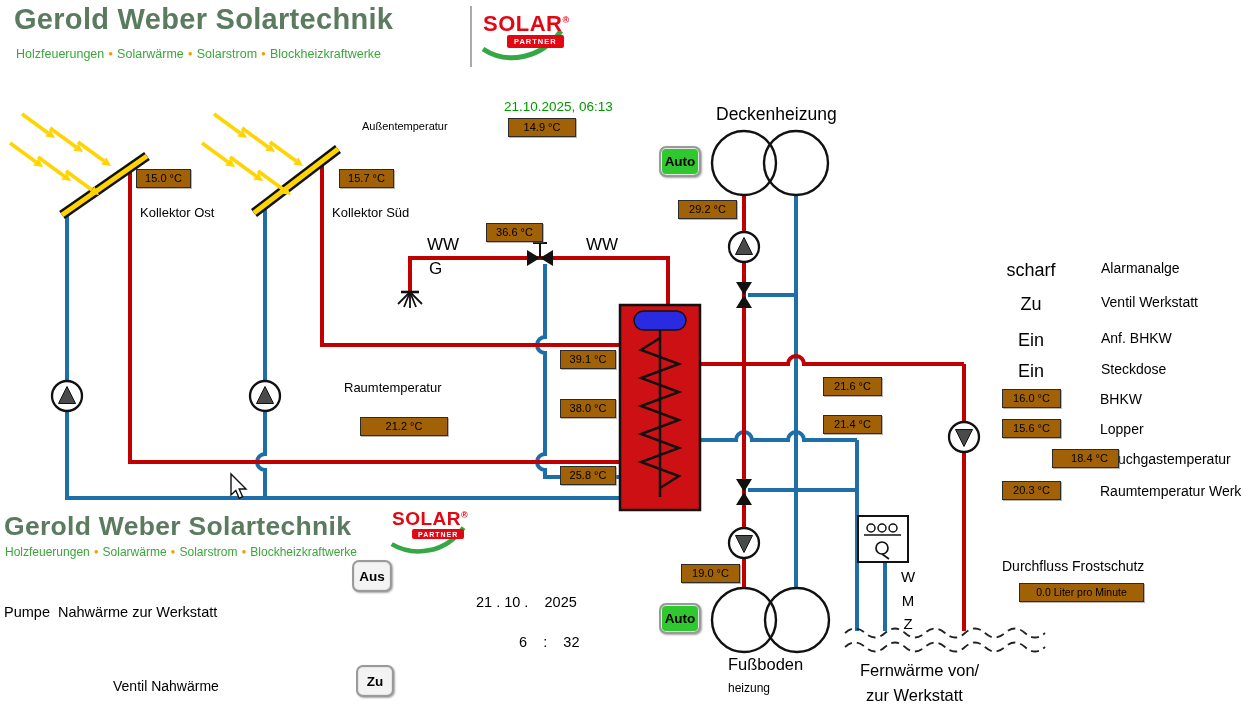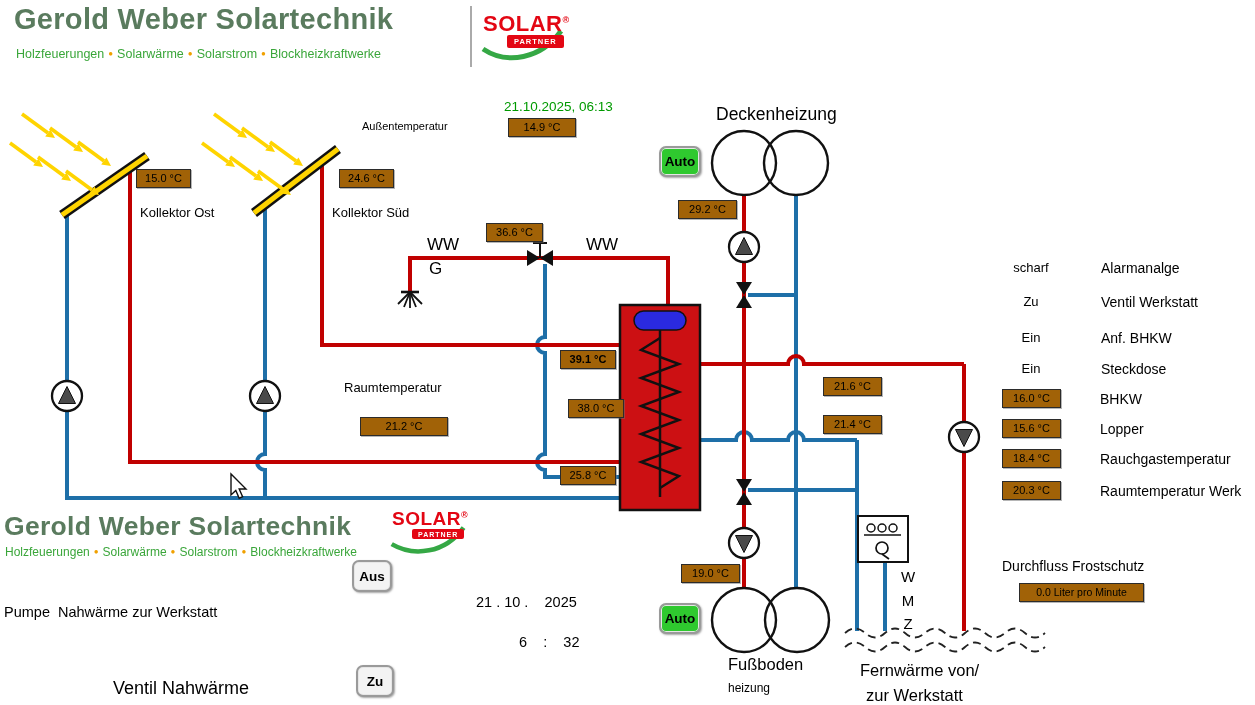--- a/index.html
+++ b/index.html
@@ -29,21 +29,21 @@
   .divider{position:absolute;background:#aaa;z-index:3;}
   .solar-logo{position:absolute;z-index:3;background:#fff;}
   .solar-word{position:absolute;left:4px;top:6px;color:#e30613;font-weight:bold;font-size:22px;letter-spacing:.5px;z-index:2;}
   .solar-word sup{font-size:9px;}
   .solar-banner{position:absolute;left:28px;top:30px;background:#e30613;color:#fff;font-size:7.5px;font-weight:bold;
     padding:2px 7px;border-radius:2px;letter-spacing:1px;z-index:3;}
   .solar-swoosh{position:absolute;left:0;top:0;z-index:1;}
   .solar-logo.small .solar-word{font-size:19px;top:6px;}
   .solar-logo.small .solar-banner{left:24px;top:27px;font-size:7px;padding:1.5px 6px;}
   .green-dt{position:absolute;color:#009a00;font-size:13.5px;z-index:3;white-space:nowrap;}
-  .state{position:absolute;z-index:3;font-size:13px;width:56px;text-align:center;white-space:nowrap;}
+  .state{position:absolute;z-index:3;font-size:18px;width:56px;text-align:center;white-space:nowrap;}
   .rlabel{position:absolute;z-index:3;font-size:14px;white-space:nowrap;width:156px;overflow:hidden;}
   .wmz{position:absolute;z-index:3;font-size:15px;line-height:23.5px;text-align:center;}
 </style>
 </head>
 <body>
 
 <svg class="schem" width="1255" height="705" viewBox="0 0 1255 705">
   <defs>
     <g id="sunray">
       <line x1="0" y1="0" x2="26" y2="19" stroke="#ffd400" stroke-width="3.6"></line>
@@ -196,52 +196,52 @@
 
 <div class="lbl" style="left:362px;top:120px;font-size:11px;">Außentemperatur</div>
 <div class="vbox" style="left:508px;top:118px;width:66px;">14.9 °C</div>
 
 <div class="lbl" style="left:716px;top:104px;font-size:17.5px;">Deckenheizung</div>
 <button class="btn btn-green" style="left:659px;top:146px;width:42px;height:31px;">Auto</button>
 <div class="vbox" style="left:678px;top:200px;width:57px;">29.2 °C</div>
 
 <div class="vbox" style="left:136px;top:169px;width:53px;">15.0 °C</div>
 <div class="lbl" style="left:140px;top:205px;font-size:13px;">Kollektor Ost</div>
-<div class="vbox" style="left:339px;top:169px;width:53px;">24.6 °C</div>
+<div class="vbox" style="left:339px;top:169px;width:53px;">15.7 °C</div>
 <div class="lbl" style="left:332px;top:205px;font-size:13px;">Kollektor Süd</div>
 
 <div class="lbl" style="left:427px;top:235px;font-size:17px;">WW</div>
 <div class="lbl" style="left:429px;top:259px;font-size:17px;">G</div>
 <div class="lbl" style="left:586px;top:235px;font-size:17px;">WW</div>
 <div class="vbox" style="left:486px;top:223px;width:55px;">36.6 °C</div>
 
 <div class="lbl" style="left:344px;top:380px;font-size:13px;">Raumtemperatur</div>
 <div class="vbox" style="left:360px;top:417px;width:86px;">21.2 °C</div>
 
-<div class="vbox" style="left:560px;top:350px;width:54px;font-weight:bold;">39.1 °C</div>
-<div class="vbox" style="left:560px;top:399px;width:54px;margin-left:8px;">38.0 °C</div>
+<div class="vbox" style="left:560px;top:350px;width:54px;">39.1 °C</div>
+<div class="vbox" style="left:560px;top:399px;width:54px;">38.0 °C</div>
 <div class="vbox" style="left:560px;top:466px;width:54px;">25.8 °C</div>
 
 <div class="vbox" style="left:823px;top:377px;width:57px;">21.6 °C</div>
 <div class="vbox" style="left:823px;top:415px;width:57px;">21.4 °C</div>
 
 <div class="state" style="left:1003px;top:260px;">scharf</div>
 <div class="rlabel" style="left:1101px;top:260px;">Alarmanalge</div>
 <div class="state" style="left:1003px;top:294px;">Zu</div>
 <div class="rlabel" style="left:1101px;top:294px;">Ventil Werkstatt</div>
 <div class="state" style="left:1003px;top:330px;">Ein</div>
 <div class="rlabel" style="left:1101px;top:330px;">Anf. BHKW</div>
 <div class="state" style="left:1003px;top:361px;">Ein</div>
 <div class="rlabel" style="left:1101px;top:361px;">Steckdose</div>
 
 <div class="vbox" style="left:1002px;top:389px;width:57px;">16.0 °C</div>
 <div class="rlabel" style="left:1100px;top:391px;">BHKW</div>
 <div class="vbox" style="left:1002px;top:419px;width:57px;">15.6 °C</div>
 <div class="rlabel" style="left:1100px;top:421px;">Lopper</div>
-<div class="vbox" style="left:1002px;top:449px;width:57px;">18.4 °C</div>
+<div class="vbox" style="left:1052px;top:449px;width:57px;padding-left:8px;">18.4 °C</div>
 <div class="rlabel" style="left:1100px;top:451px;">Rauchgastemperatur</div>
 <div class="vbox" style="left:1002px;top:481px;width:57px;">20.3 °C</div>
 <div class="rlabel" style="left:1100px;top:483px;">Raumtemperatur Werk</div>
 
 <div class="lbl" style="left:1002px;top:558px;font-size:14px;">Durchfluss Frostschutz</div>
 <div class="vbox" style="left:1019px;top:583px;width:123px;font-size:10.5px;">0.0 Liter pro Minute</div>
 
 <div class="vbox" style="left:681px;top:564px;width:57px;">19.0 °C</div>
 <button class="btn btn-green" style="left:659px;top:603px;width:42px;height:31px;">Auto</button>
 <div class="lbl" style="left:728px;top:655px;font-size:16.5px;">Fußboden</div>
@@ -268,14 +268,14 @@
   <div class="solar-word"><span>SOLAR</span><sup>®</sup></div>
   <div class="solar-banner">PARTNER</div>
 </div>
 
 <div class="lbl pre" style="left:4px;top:604px;font-size:14.5px;">Pumpe  Nahwärme zur Werkstatt</div>
 <button class="btn btn-gray" style="left:352px;top:560px;width:40px;height:32px;">Aus</button>
 
 <div class="lbl pre" style="left:476px;top:594px;font-size:14.5px;">21 . 10 .    2025</div>
 <div class="lbl pre" style="left:519px;top:634px;font-size:14.5px;">6    :    32</div>
 
-<div class="lbl" style="left:113px;top:678px;font-size:18px;">Ventil Nahwärme</div>
+<div class="lbl" style="left:113px;top:678px;font-size:14px;">Ventil Nahwärme</div>
 <button class="btn btn-gray" style="left:356px;top:665px;width:38px;height:32px;">Zu</button>
 
 </body></html>

